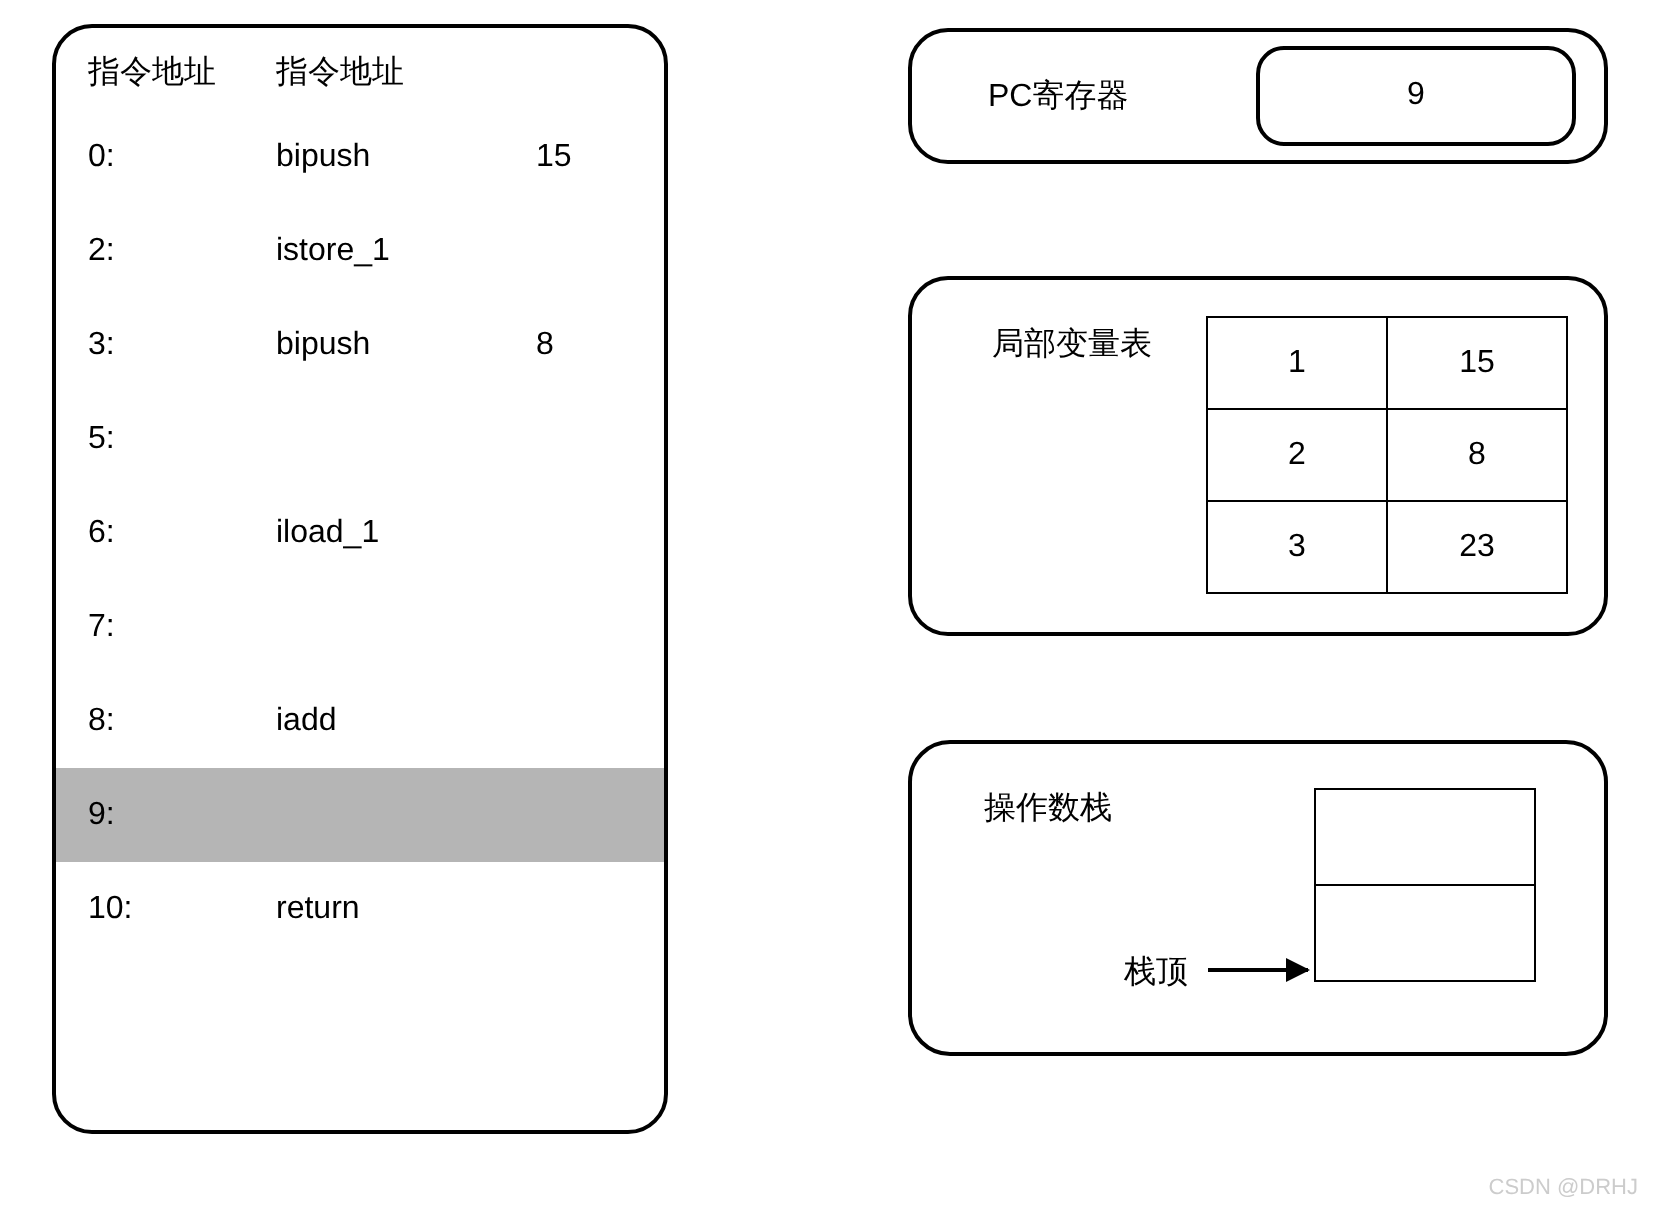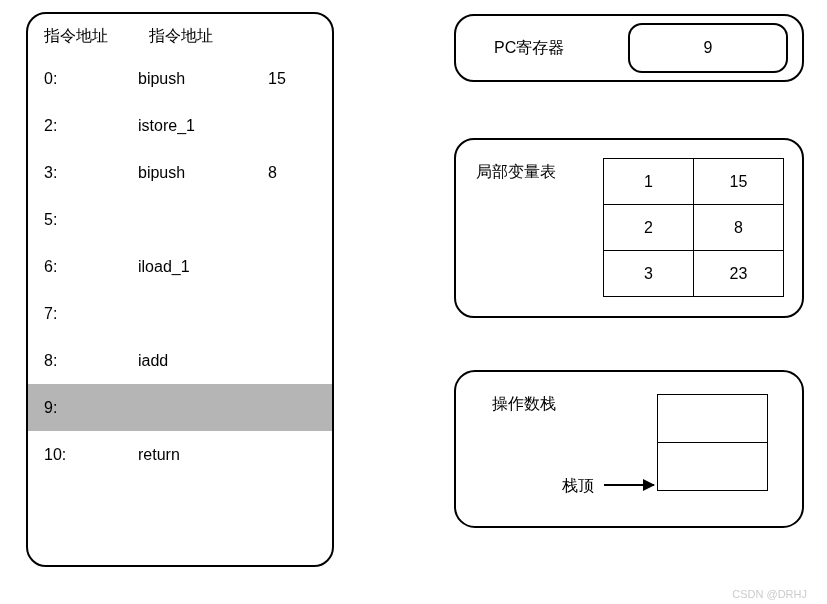--- a/index.html
+++ b/index.html
@@ -22,21 +22,20 @@
     .instr-panel {
       left: 26px;
       top: 12px;
       width: 308px;
       height: 555px;
       padding: 12px 0 0 0;
     }
     .instr-header {
       display: flex;
       padding: 0 0 8px 16px;
-      gap: 11px;
     }
     .instr-header .col-addr { width: 94px; }
     .instr-header .col-op { width: 130px; }
     .instr-row {
       display: flex;
       align-items: center;
       padding: 0 0 0 16px;
       height: 47px;
     }
     .instr-row.hl {
@@ -73,21 +72,21 @@
     
     .lvt-panel {
       left: 454px;
       top: 138px;
       width: 350px;
       height: 180px;
       display: flex;
       align-items: flex-start;
       padding: 18px 18px 0 20px;
     }
-    .lvt-label { flex: 1; padding-top: 4px; }
+    .lvt-label { flex: 1; padding-top: 4px; margin-left: 20px; }
     .lvt-table {
       border-collapse: collapse;
     }
     .lvt-table td {
       border: 1px solid #000;
       width: 90px;
       height: 46px;
       text-align: center;
       vertical-align: middle;
     }
@@ -128,21 +127,21 @@
       position: absolute;
       right: -1px;
       top: -5px;
       border-left: 12px solid #000;
       border-top: 6px solid transparent;
       border-bottom: 6px solid transparent;
     }
 
     .watermark {
       position: absolute;
-      right: 20px;
+      right: 8px;
       bottom: 4px;
       font-size: 11px;
       color: #ccc;
       font-family: Arial, sans-serif;
     }
   </style>
 </head>
 <body>
 
 <div class="panel instr-panel">

